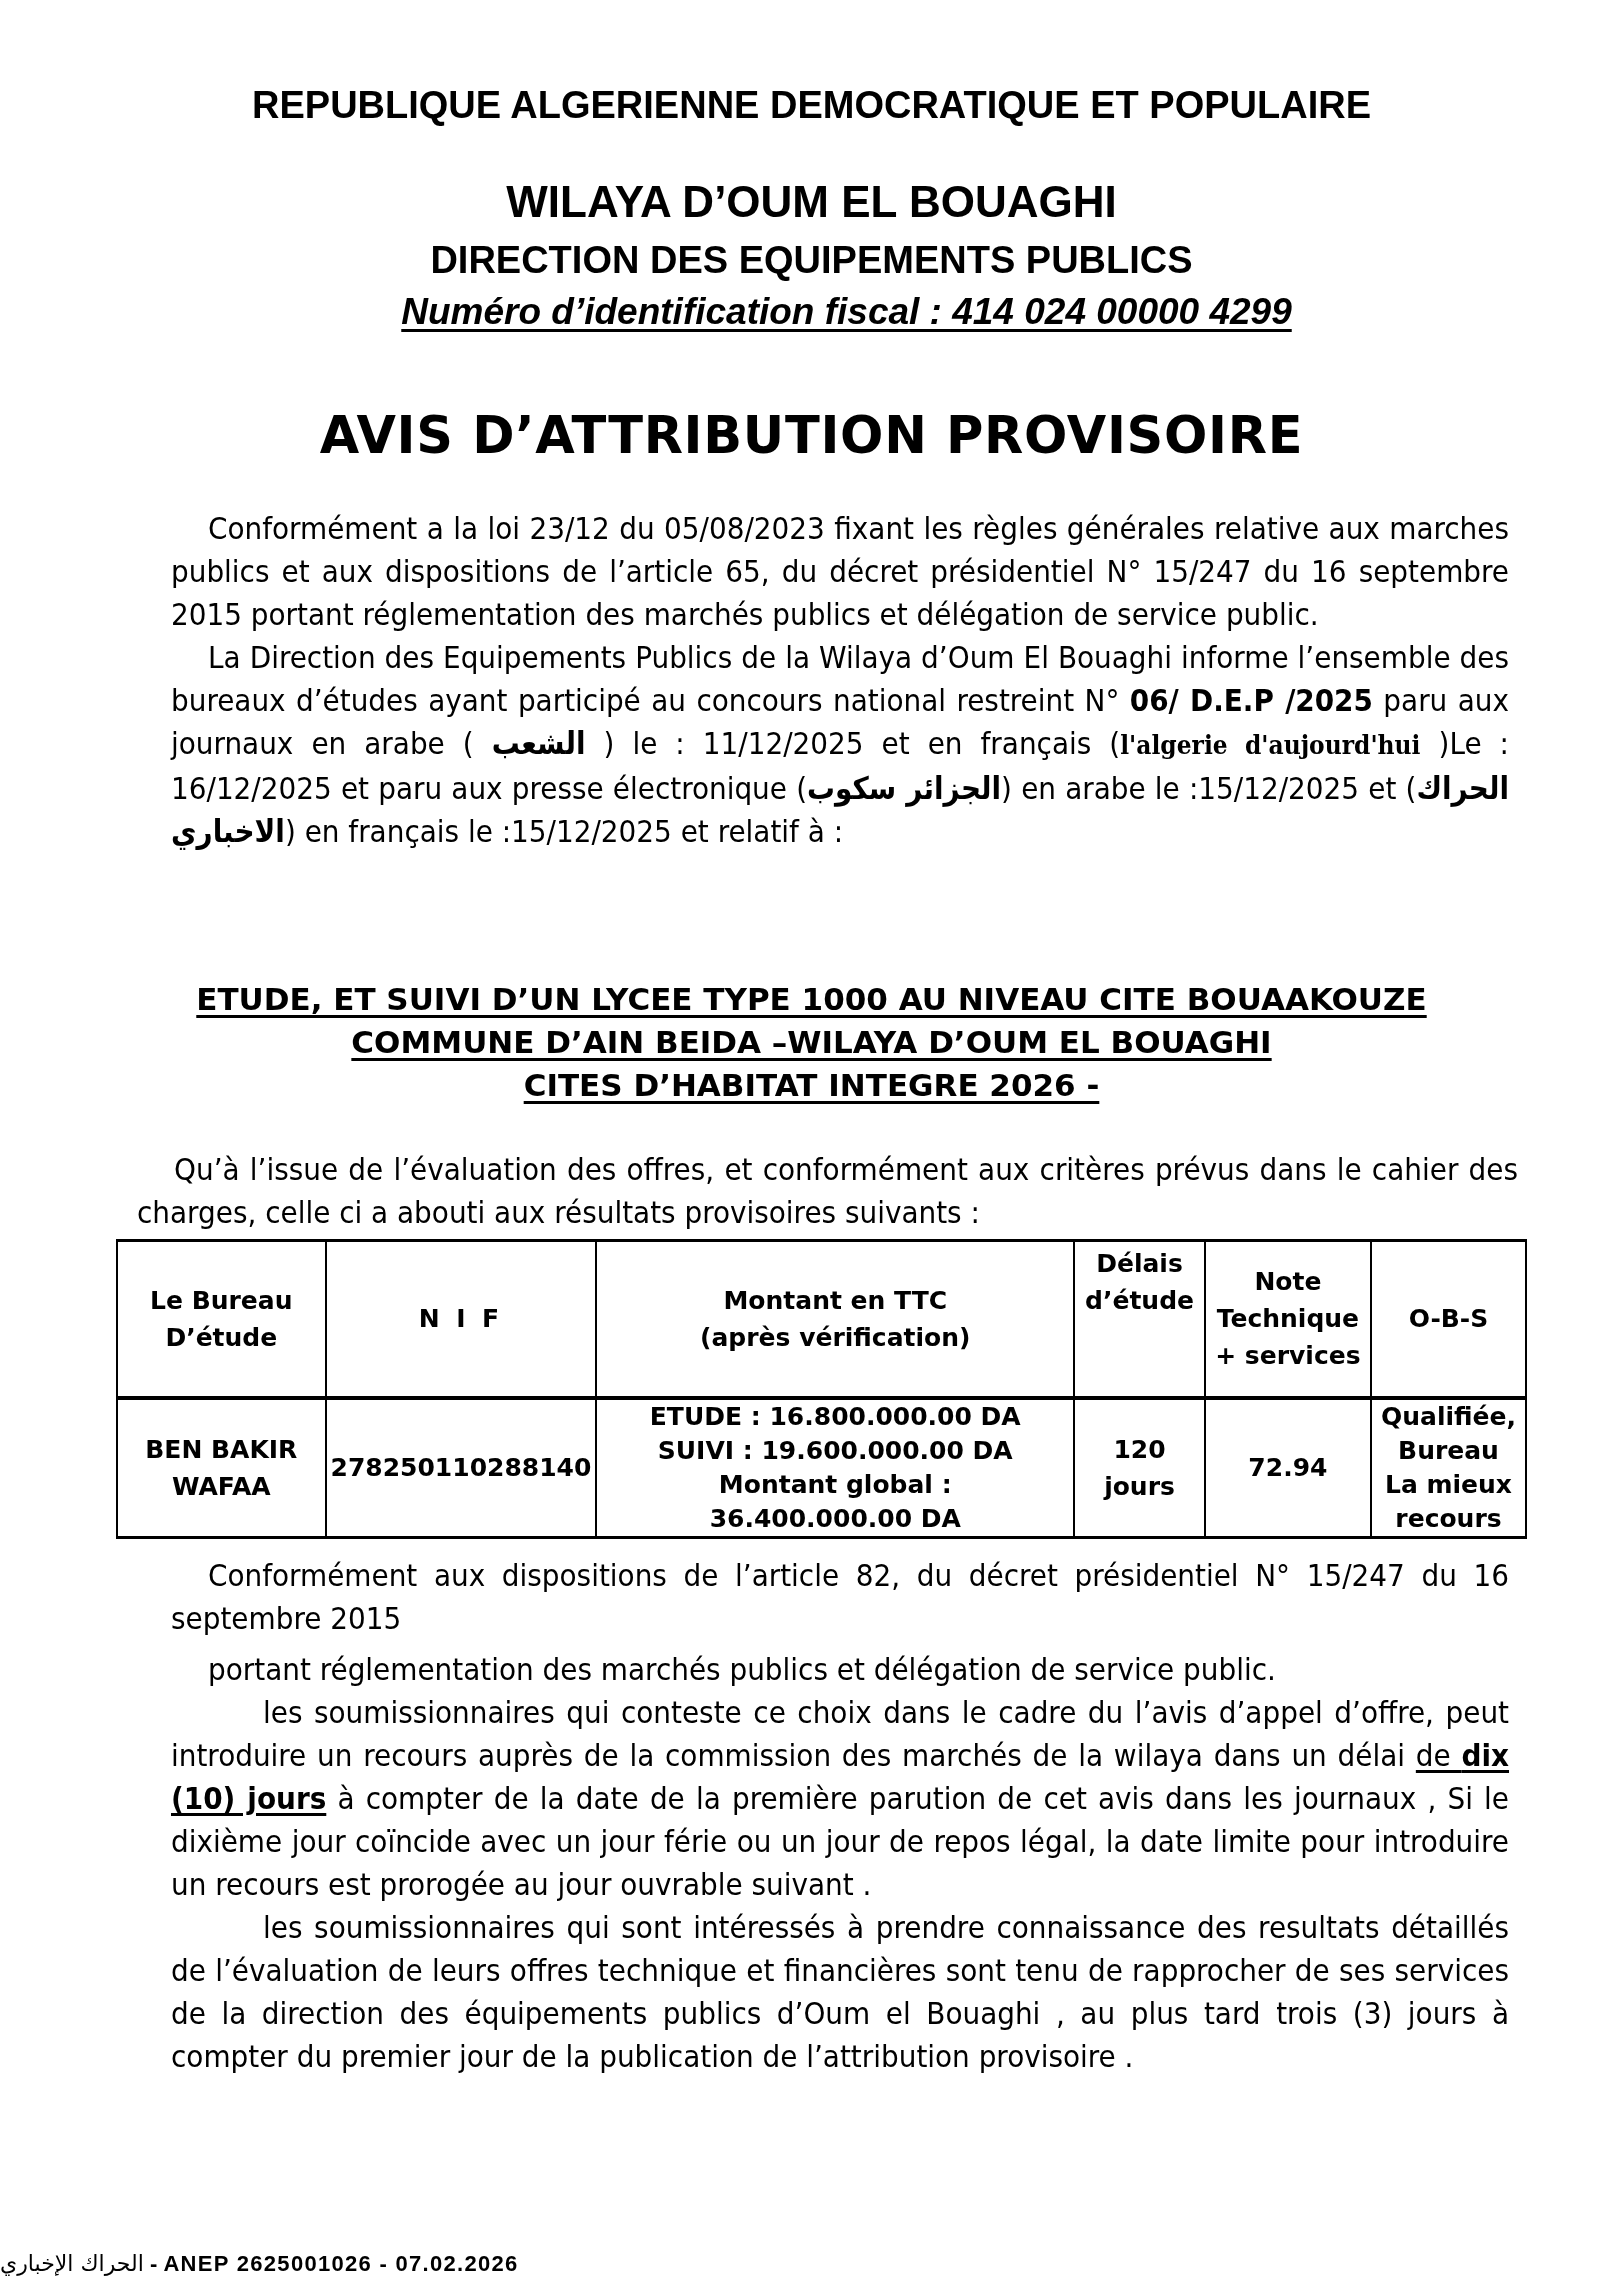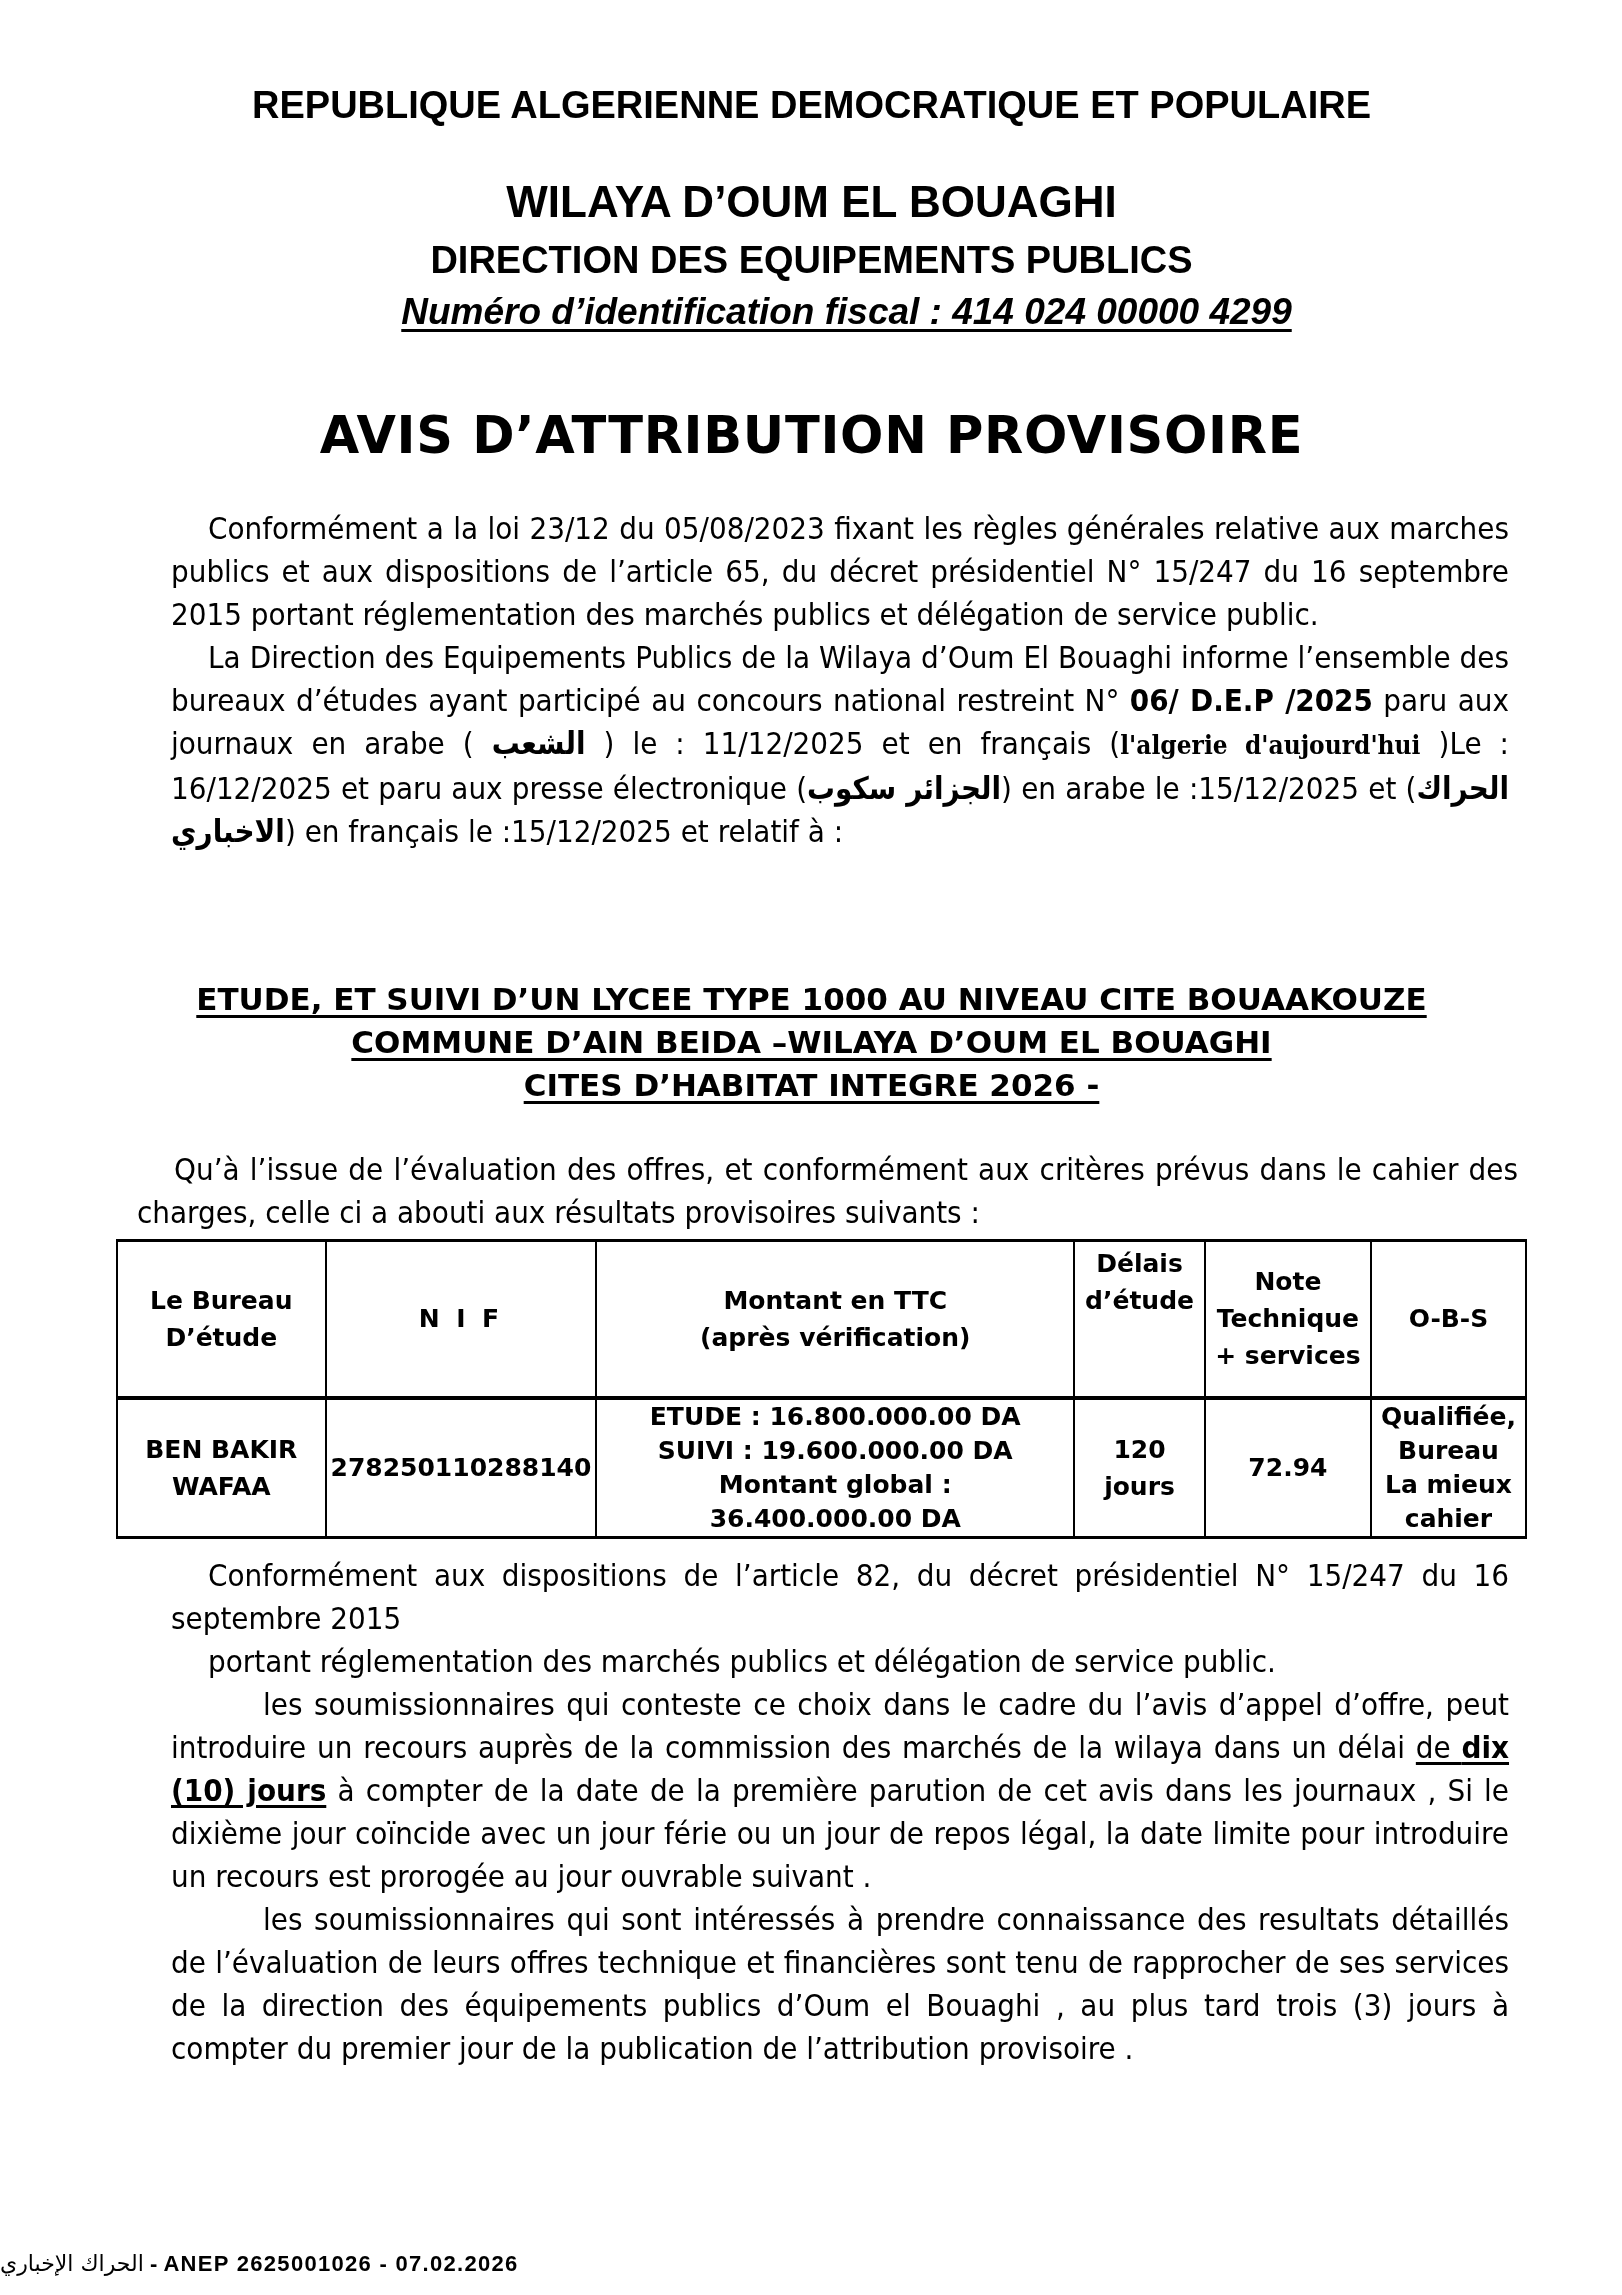--- a/index.html
+++ b/index.html
@@ -109,29 +109,29 @@
           <div>120</div>
           <div>jours</div>
         </td>
     <td>
           <div>72.94</div>
         </td>
     <td style="line-height:34px;">
           <div>Qualifiée,</div>
           <div>Bureau</div>
           <div>La mieux</div>
-          <div>cahier</div>
+          <div>recours</div>
         </td>
   </tr>
 </tbody>
   </table>
 
 <div class="abs body" style="top:1554px;">
   <p class="indent">Conformément aux dispositions de l’article 82, du décret présidentiel N° 15/247 du 16 septembre 2015</p>
-  <p class="indent" style="margin-top:0;">portant réglementation des marchés publics et délégation de service public.</p>
+  <p class="indent" style="margin-top:8px;">portant réglementation des marchés publics et délégation de service public.</p>
   <p class="indent2"><span>les soumissionnaires  qui conteste ce choix dans le cadre du l’avis d’appel d’offre, peut introduire un recours auprès de la commission des marchés de la wilaya dans un délai </span><span class="underline-b">de </span><span class="bold underline-b">dix (10) jours</span><span> à compter de la date de la première parution de cet avis dans les journaux , Si le dixième jour coïncide avec un jour férie ou un jour de repos légal, la date limite pour introduire un recours est prorogée au jour ouvrable suivant .</span></p>
   <p class="indent2">les soumissionnaires qui sont intéressés à prendre connaissance des resultats détaillés de l’évaluation de leurs offres technique et financières sont tenu de rapprocher de ses services de la direction des équipements publics d’Oum el Bouaghi , au plus tard trois (3) jours à compter du premier jour de la publication de l’attribution provisoire .</p>
 </div>
 
 <div class="abs footer">
   <span class="ar" dir="rtl">الحراك الإخباري</span><span> - </span><span>ANEP 2625001026 - 07.02.2026</span>
 </div>
 
 
 </body></html>

